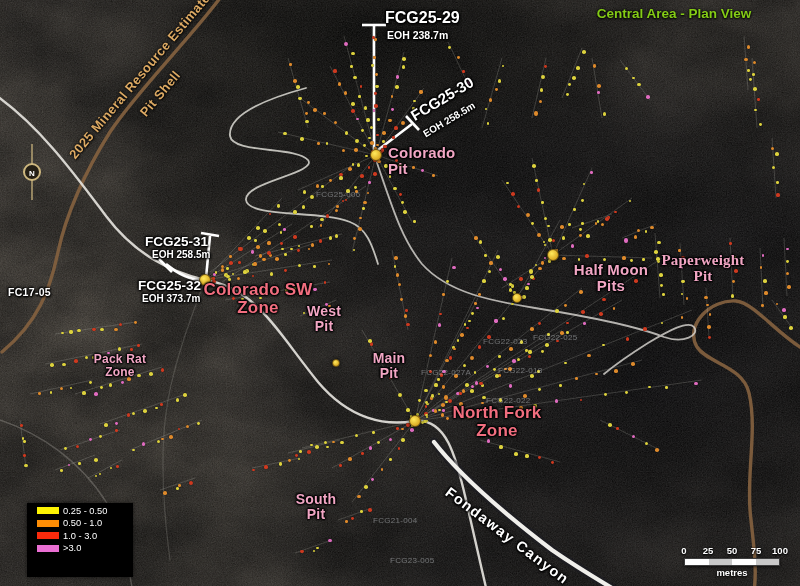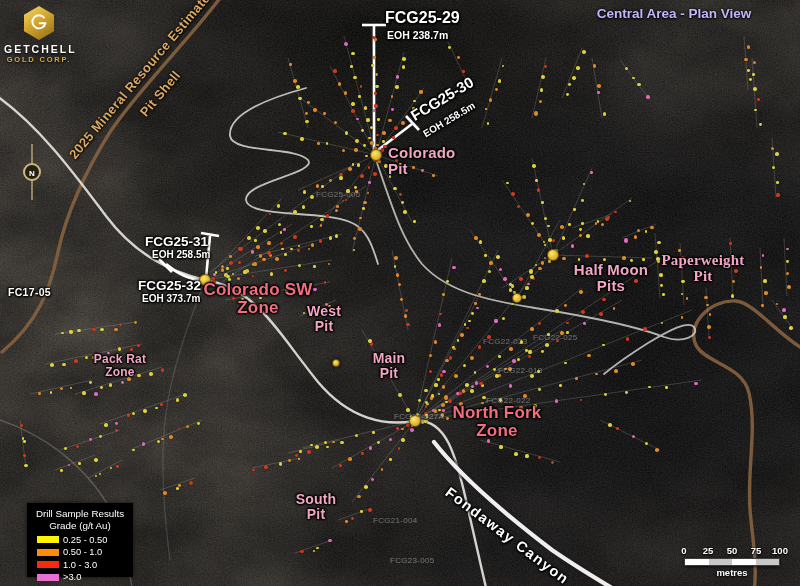--- a/index.html
+++ b/index.html
@@ -857,21 +857,21 @@
       <div class="collar" style="left: 376px; top: 155px; width: 10px; height: 10px;"></div>
       <div class="collar" style="left: 205px; top: 280px; width: 10px; height: 10px;"></div>
       <div class="collar" style="left: 415px; top: 421px; width: 10px; height: 10px;"></div>
       <div class="collar" style="left: 553px; top: 255px; width: 10px; height: 10px;"></div>
       <div class="collar" style="left: 517px; top: 298px; width: 8px; height: 8px;"></div>
       <div class="collar" style="left: 336px; top: 363px; width: 6px; height: 6px;"></div>
     </div>
   <div id="faint-labels">
       <div class="faint" style="left: 498px; top: 366px;">FCG22-018</div>
       <div class="faint" style="left: 486px; top: 396px;">FCG22-022</div>
-      <div class="faint" style="left: 394px; top: 368px; margin-top: 44px;">FCG22-027A</div>
+      <div class="faint" style="left: 421px; top: 368px;">FCG22-027A</div>
       <div class="faint" style="left: 483px; top: 337px;">FCG22-023</div>
       <div class="faint" style="left: 533px; top: 333px;">FCG22-025</div>
       <div class="faint" style="left: 373px; top: 516px;">FCG21-004</div>
       <div class="faint" style="left: 390px; top: 556px;">FCG23-005</div>
       <div class="faint" style="left: 316px; top: 190px;">FCG25-006</div>
     </div>
   <div id="place-labels">
       <div class="lbl left" style="left: 388px; top: 145px; font-size: 15px; color: rgb(242, 166, 196);">Colorado
 Pit</div>
       <div class="lbl" style="left: 611px; top: 262px; font-size: 15px; color: rgb(242, 166, 196); transform: translateX(-50%);">Half Moon
@@ -885,56 +885,43 @@
       <div class="lbl" style="left: 389px; top: 351px; font-size: 14px; color: rgb(242, 166, 196); transform: translateX(-50%);">Main
 Pit</div>
       <div class="lbl" style="left: 120px; top: 353px; font-size: 12px; color: rgb(242, 166, 196); transform: translateX(-50%);">Pack Rat
 Zone</div>
       <div class="lbl" style="left: 497px; top: 404px; font-size: 17px; color: rgb(242, 110, 127); transform: translateX(-50%);">North Fork
 Zone</div>
       <div class="lbl" style="left: 316px; top: 492px; font-size: 14px; color: rgb(242, 166, 196); transform: translateX(-50%);">South
 Pit</div>
     </div>
 
-  <div class="logo">
-    <div class="hex">
-      <svg width="20" height="20" viewBox="0 0 20 20">
-        <path d="M15.5,5.2 A6.6,6.6 0 1 0 16.4,10.2 L9.8,10.2" fill="none" stroke="#ffffff" stroke-width="1.9"></path>
-      </svg>
-    </div>
-    <div class="co">GETCHELL</div>
-    <div class="div" id="division-label" style="color: rgb(217, 169, 60);">GOLD CORP.</div>
-  </div>
 
   <div class="titleblock">
-    <div class="t3" id="title-line3" style="color: #c4b5fd;">Central Area - Plan View</div>
+    <div class="t3" id="title-line3" style="color: #84cc16;">Central Area - Plan View</div>
   </div>
 
   <div class="mre" id="mre-label" style="color: rgb(220, 169, 99);">
     <div>2025 Mineral Resource Estimate</div>
     <div>Pit Shell</div>
   </div>
 
   <div class="wtxt hc29n">FCG25-29</div>
   <div class="wtxt hc29e">EOH 238.7m</div>
   <div class="wtxt hc30n">FCG25-30</div>
   <div class="wtxt hc30e">EOH 258.5m</div>
   <div class="wtxt hc31n">FCG25-31</div>
   <div class="wtxt hc31e">EOH 258.5m</div>
   <div class="wtxt hc32n">FCG25-32</div>
   <div class="wtxt hc32e">EOH 373.7m</div>
 
   <div class="wtxt fc17">FC17-05</div>
   <div class="wtxt canyon">Fondaway Canyon</div>
 
   <div class="legend">
-    <div class="lt">
-      <div>Drill Sample Results</div>
-      <div>Grade (g/t Au)</div>
-    </div>
     <div id="legend-items">
         <div class="lrow">
           <i class="lsw" style="background: rgb(253, 243, 3);"></i>
           <span>0.25 - 0.50</span>
         </div>
         <div class="lrow">
           <i class="lsw" style="background: rgb(253, 141, 5);"></i>
           <span>0.50 -  1.0</span>
         </div>
         <div class="lrow">

